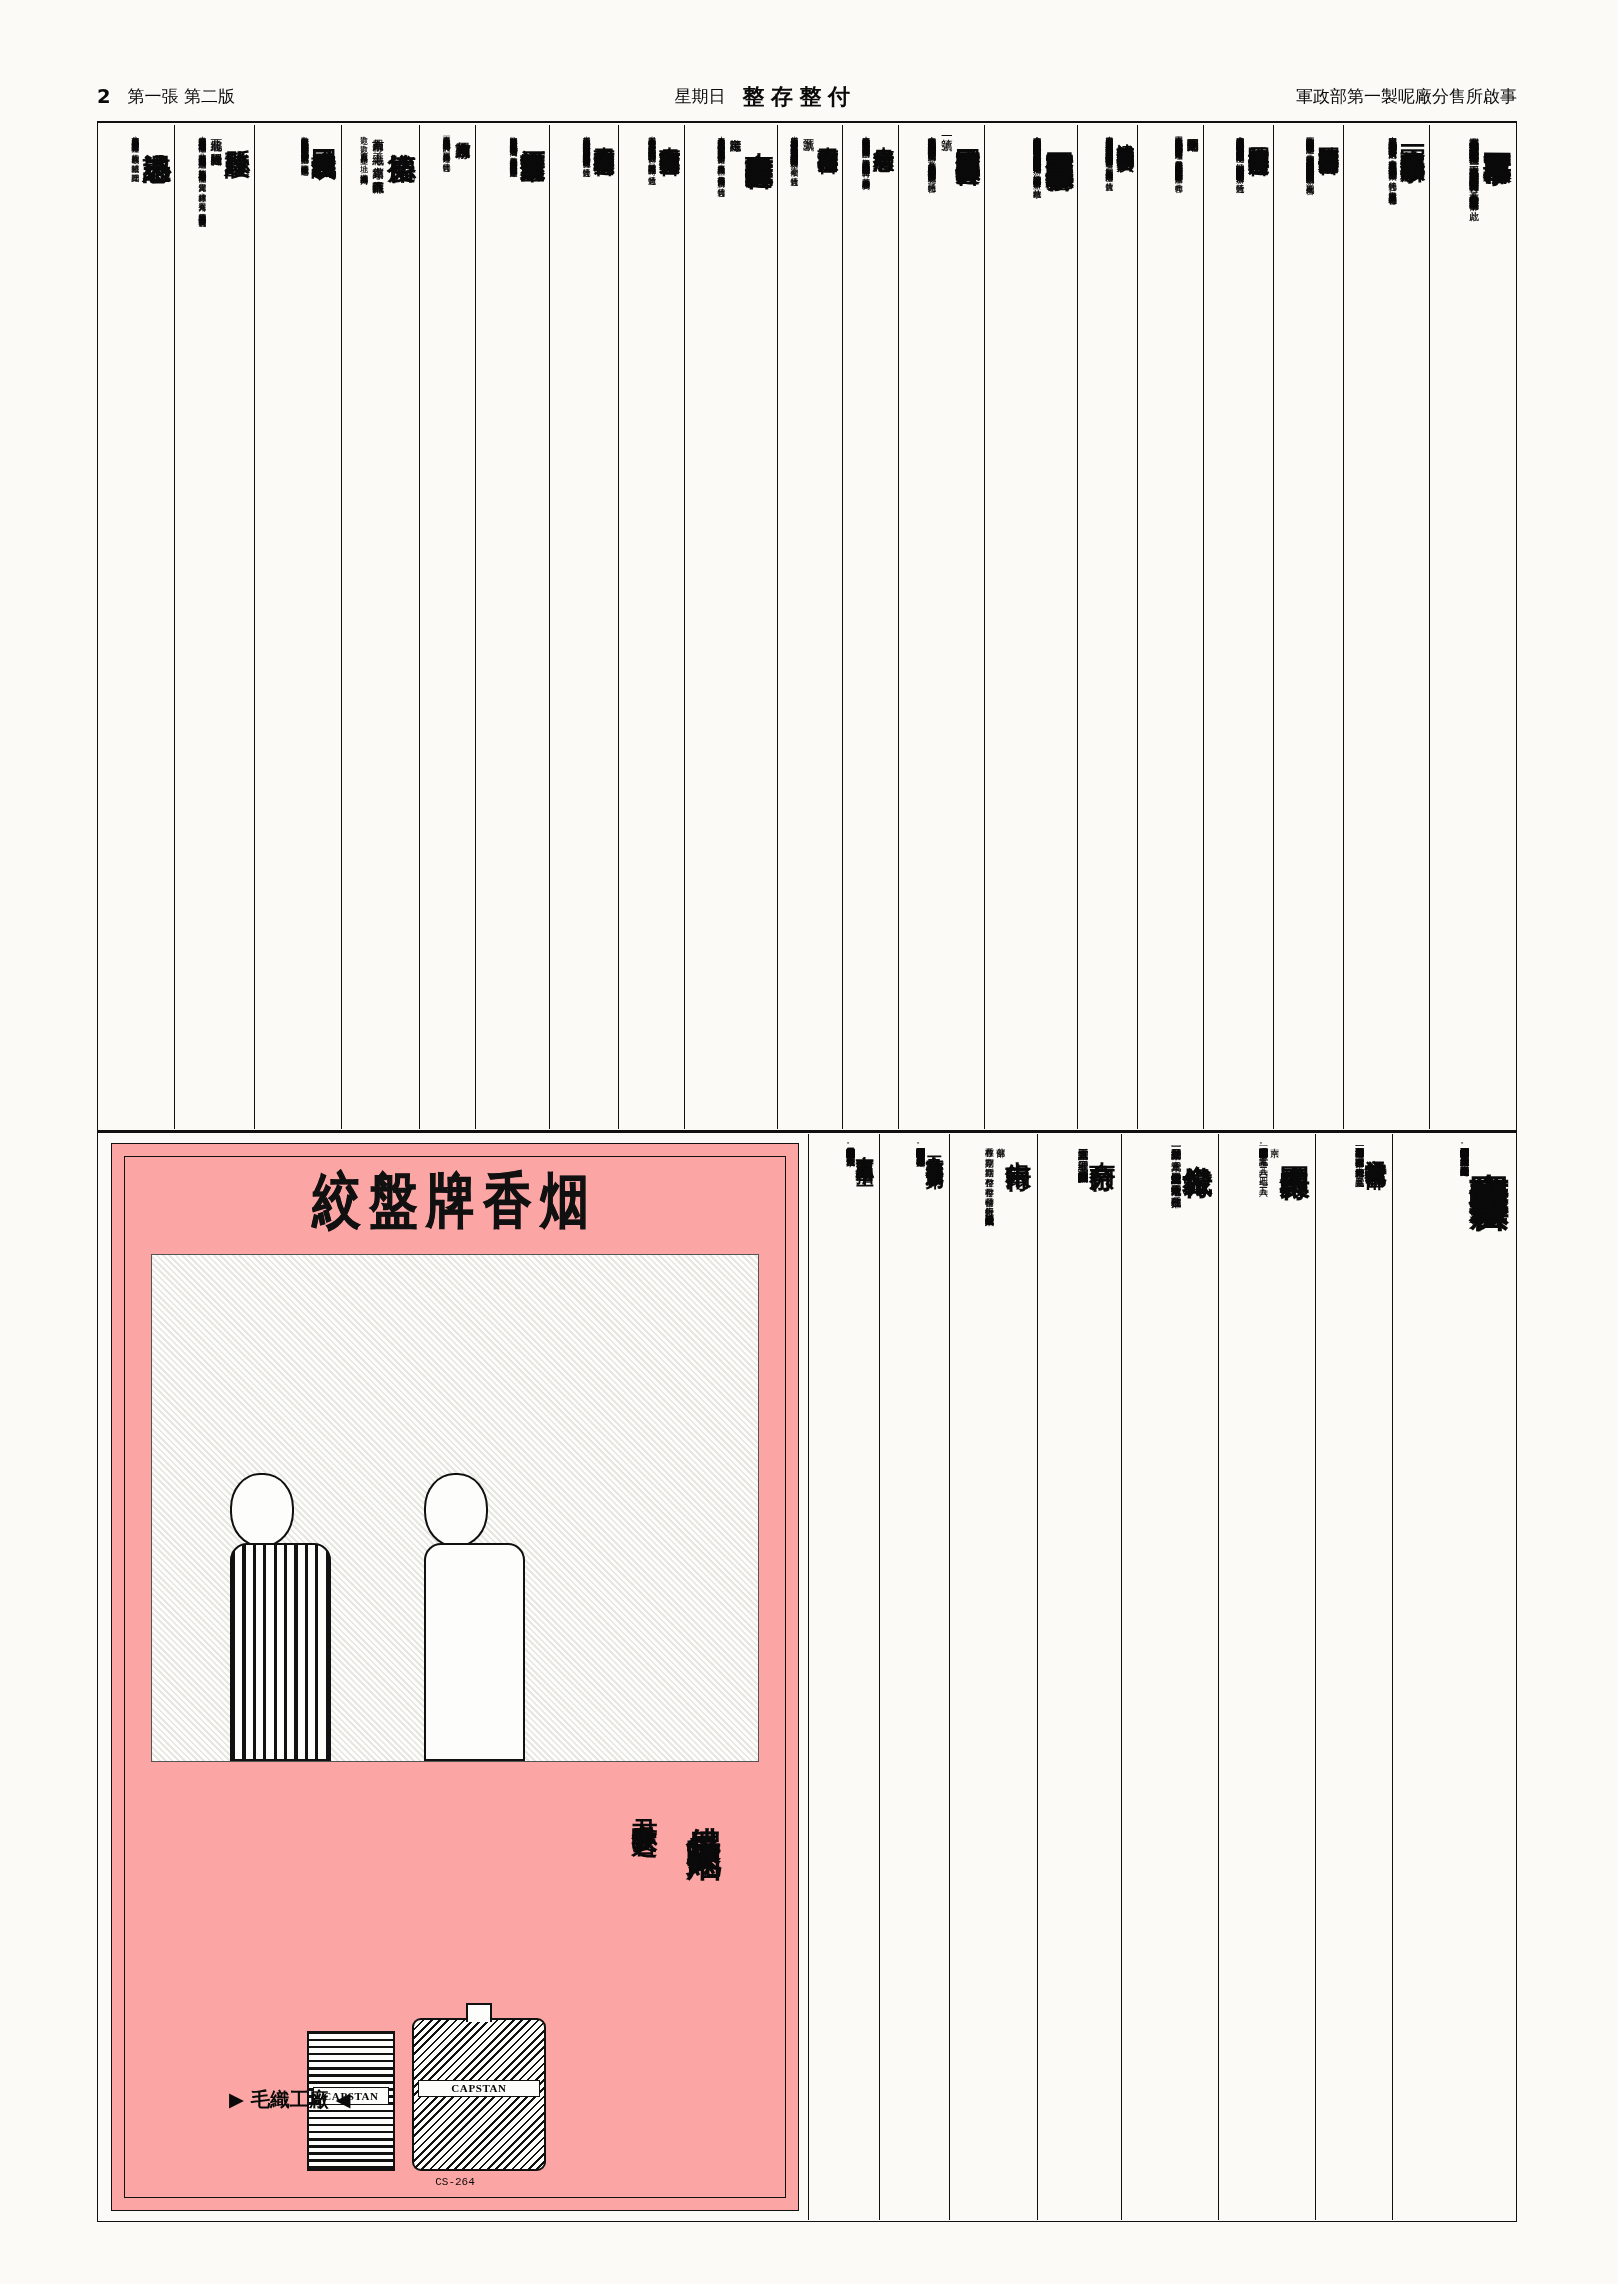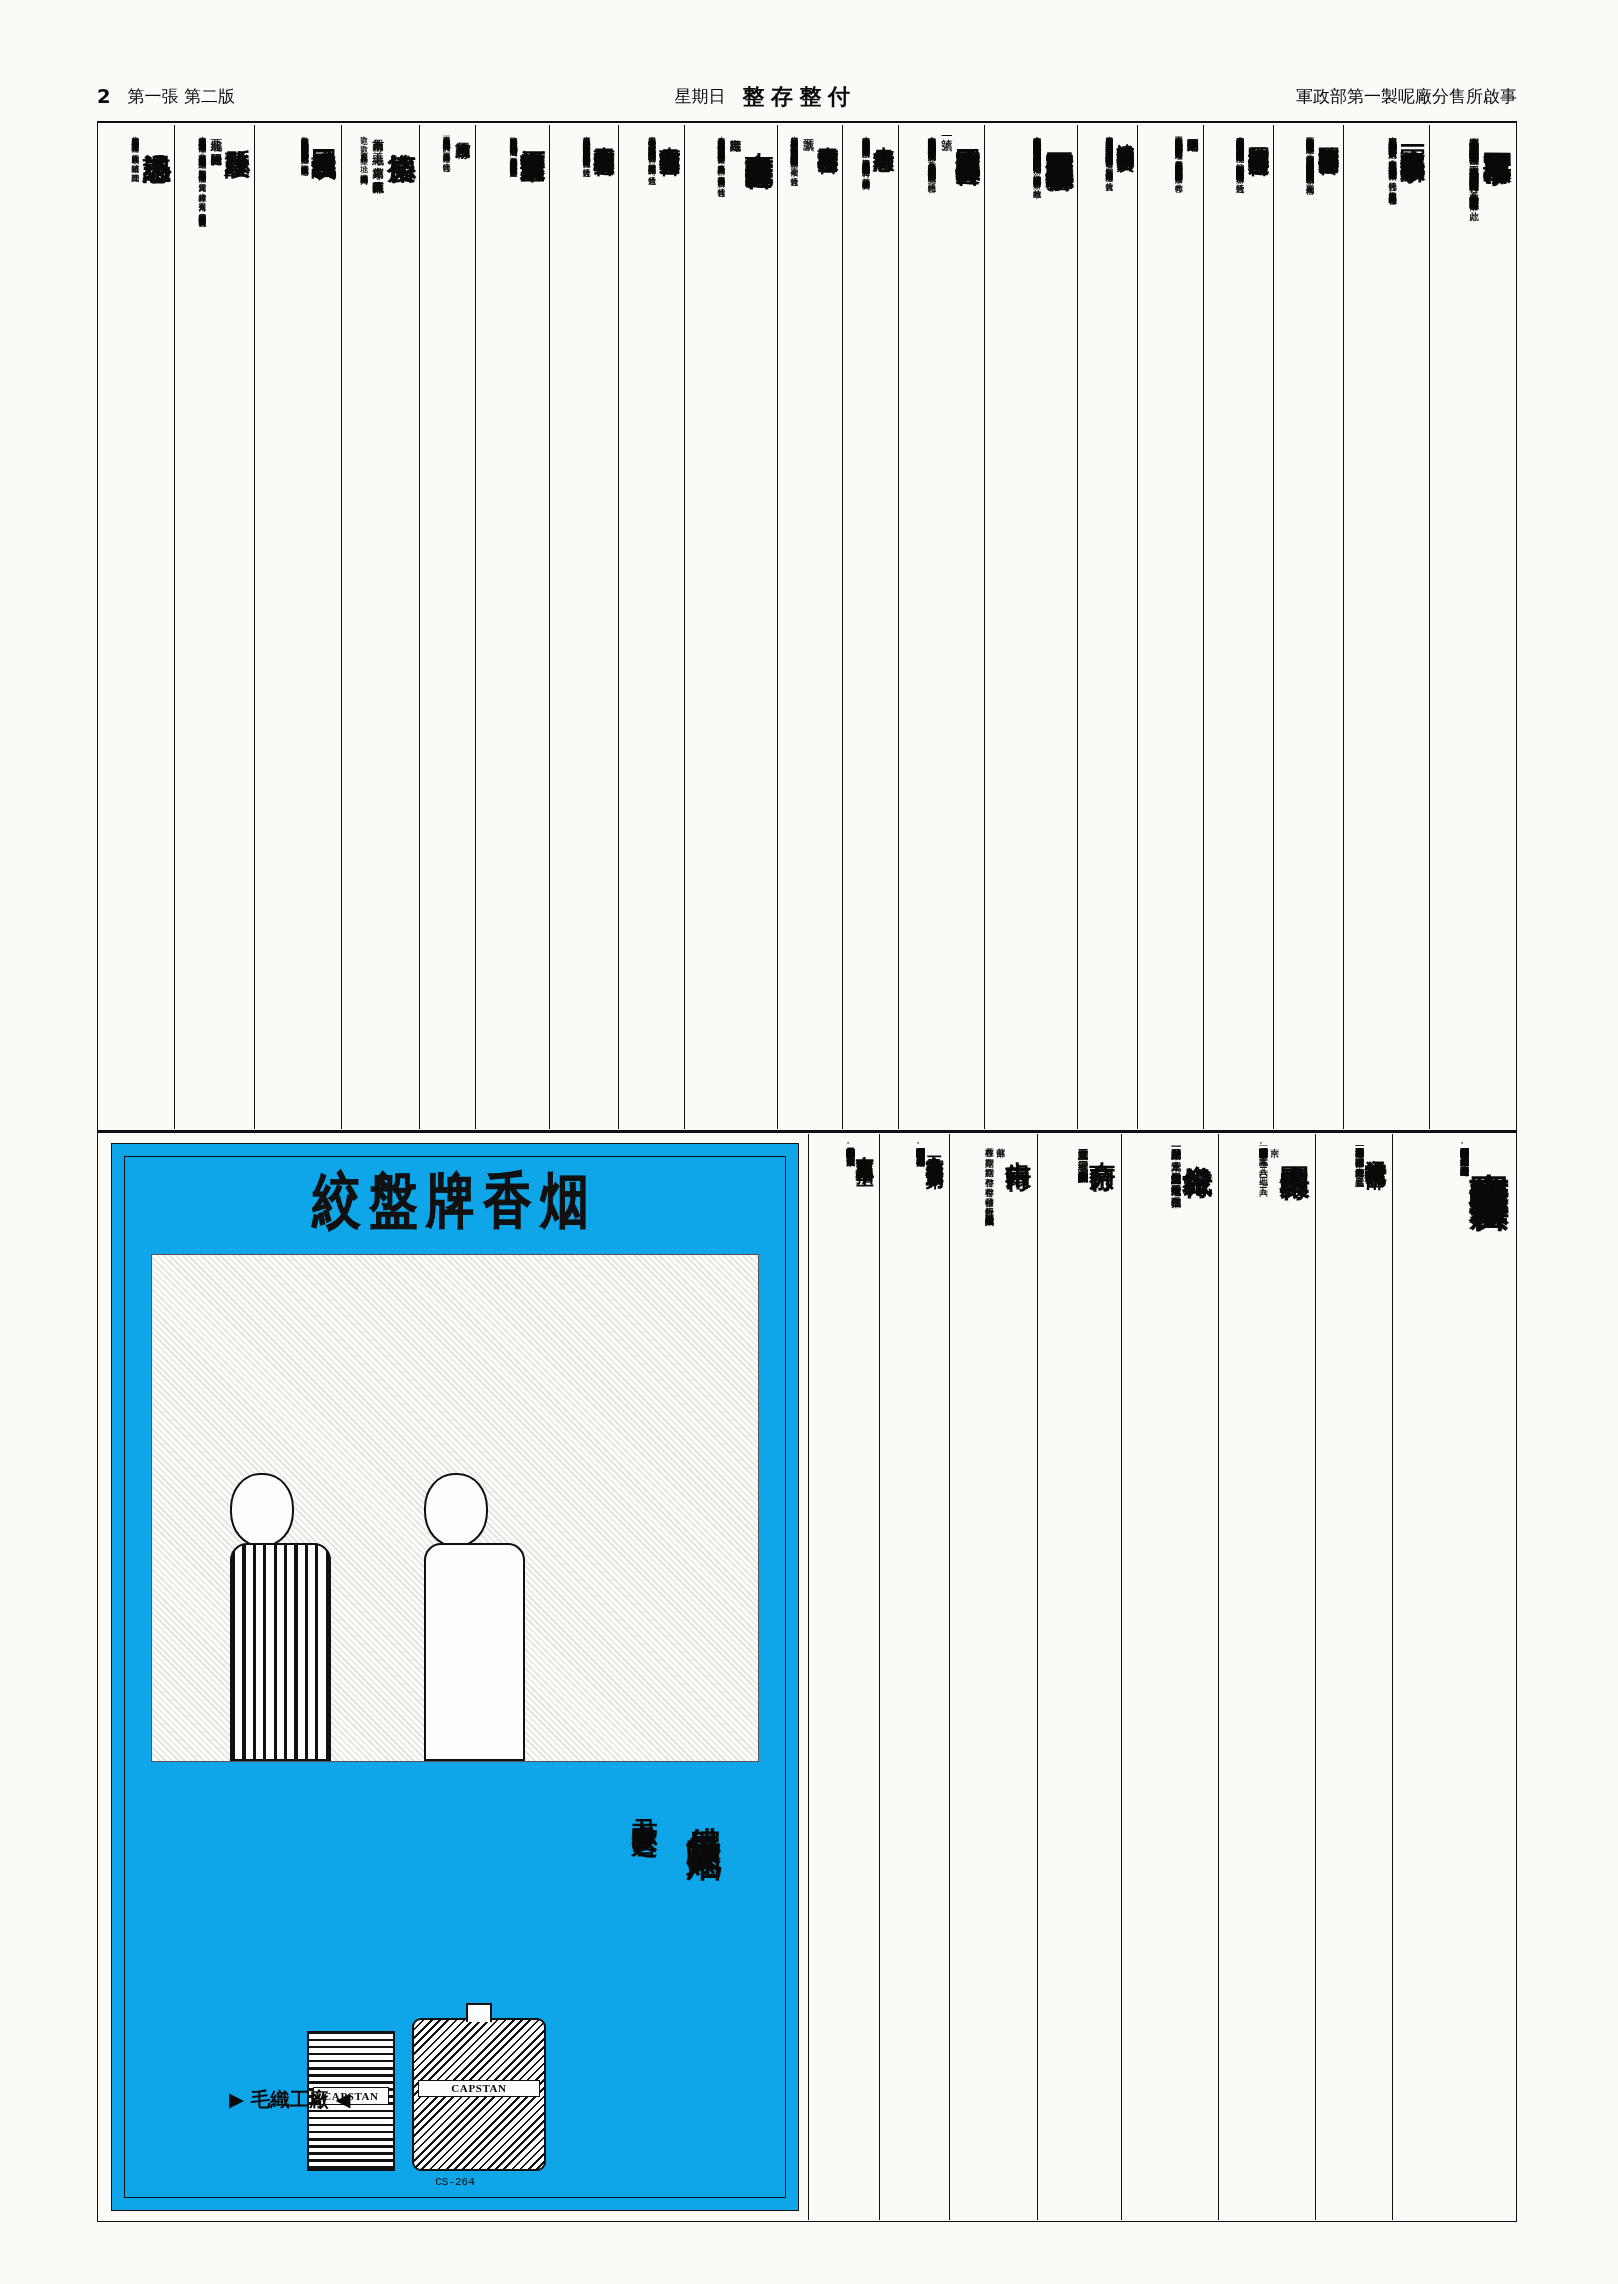--- a/index.html
+++ b/index.html
@@ -168,21 +168,21 @@
     line-height: 1.25;
   }
   .ad-body.s16 { font-size: 10.4px; }
   
   .cig {
     position: relative;
     width: 100%;
     height: 100%;
     border: 1.9px solid #111;
     box-sizing: border-box;
-    background: #0ea5e9;
+    background: #fca5a5;
     overflow: hidden;
     padding-left: 35px;
   }
   .cig-inner {
     position: absolute;
     left: 11.7px; top: 11.7px; right: 11.7px; bottom: 11.7px;
     border: 1.3px solid #111;
   }
   .cig-brand {
     position: absolute;

